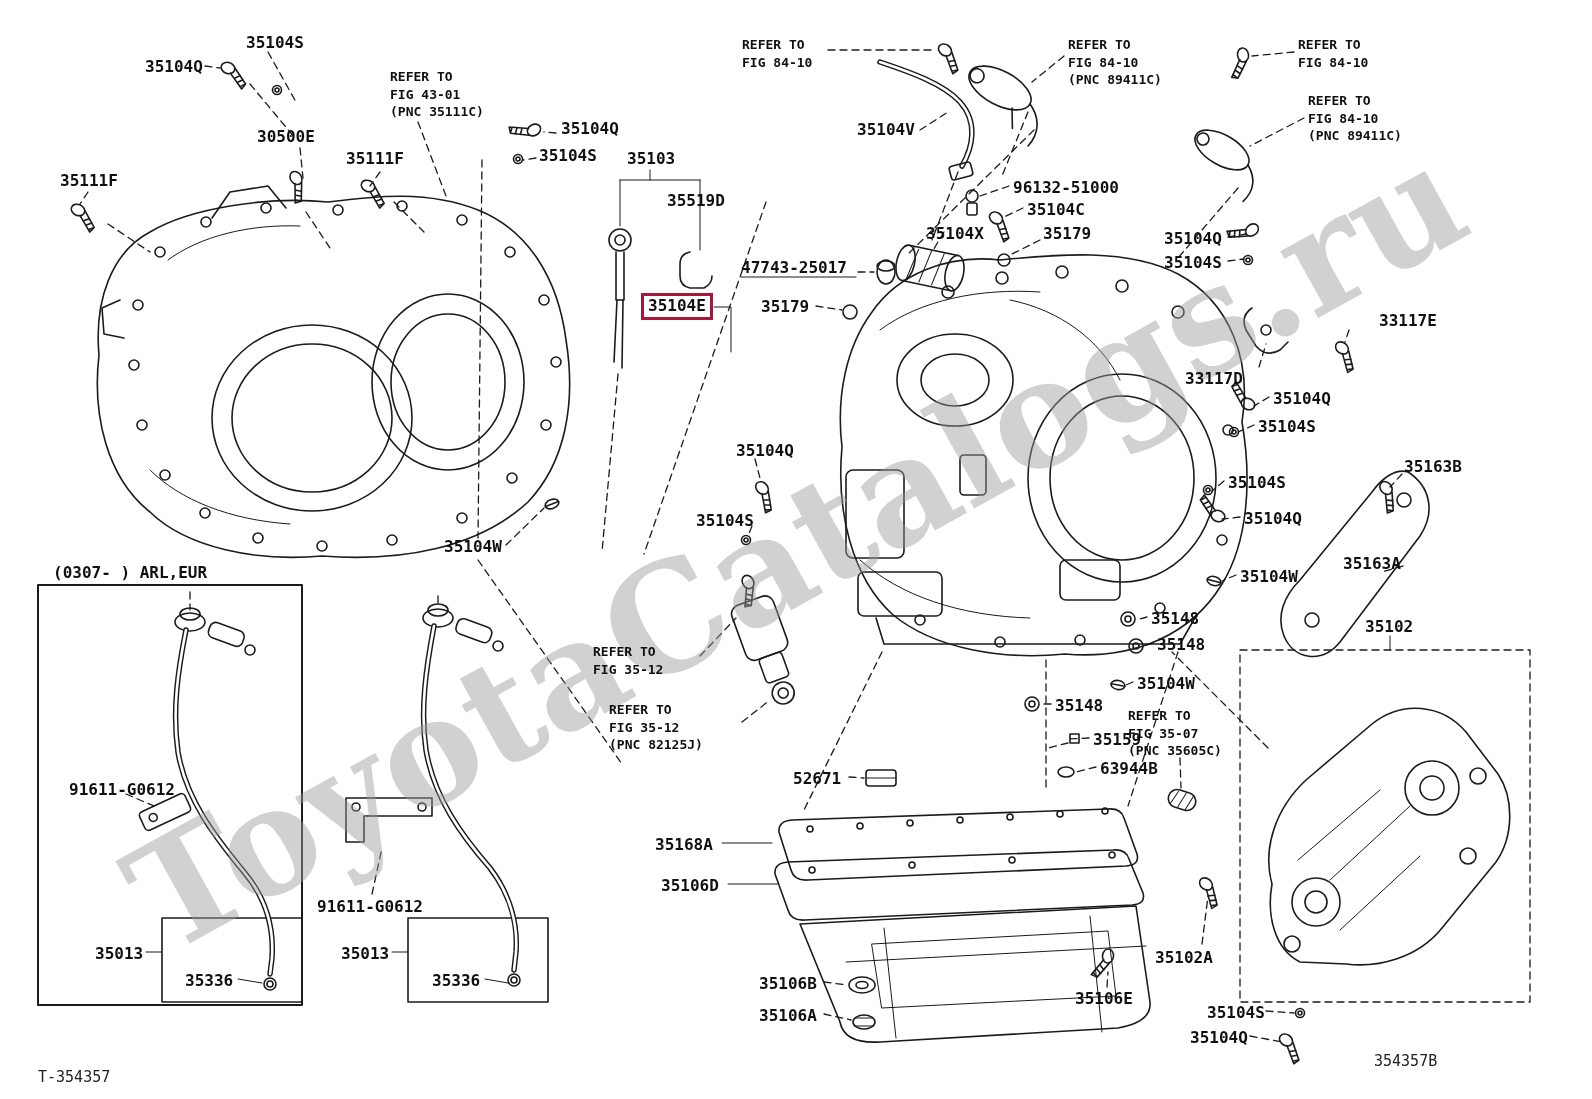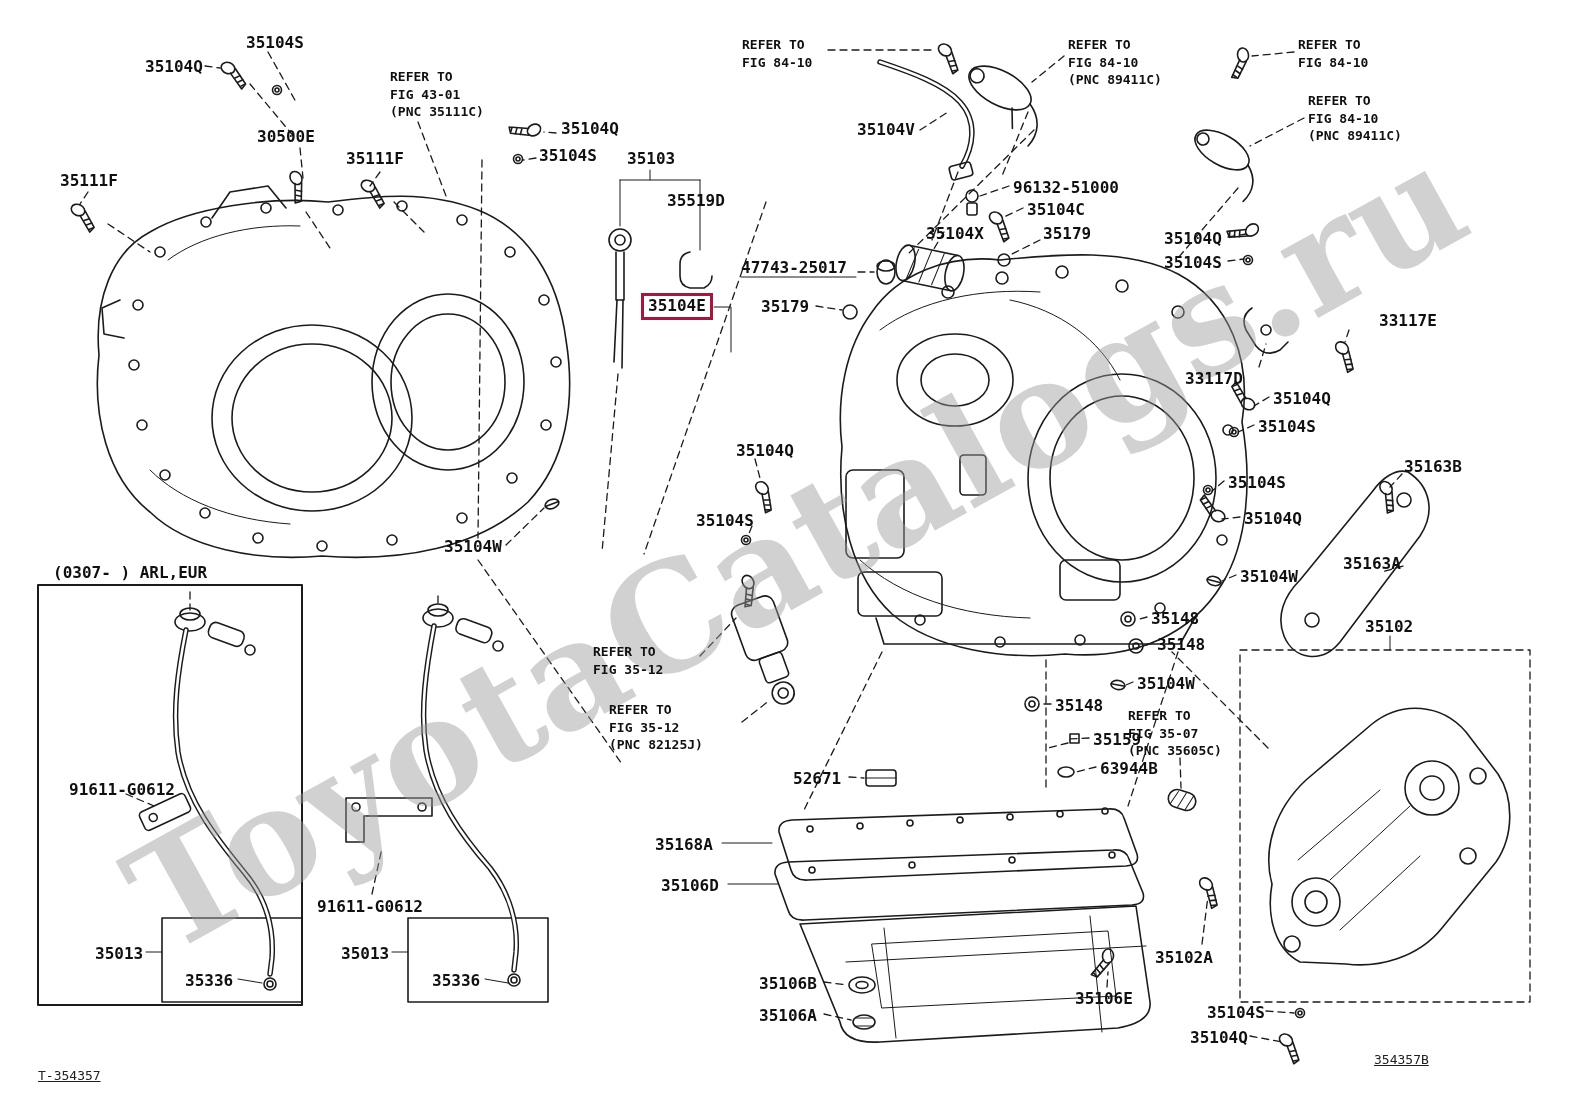--- a/index.html
+++ b/index.html
@@ -15,21 +15,21 @@
   .art .box  { stroke-width:2; }
   .art .tube { stroke-width:5.5; }
   .art .core { stroke:#ffffff; stroke-width:2.6; }
 
   .label {
     position:absolute; color:#101010; font-weight:bold; font-size:16px;
     line-height:1.3; white-space:pre-line; z-index:3;
   }
   .label.note { font-size:13px; line-height:1.35; }
   .label.hl   { border:3px solid var(--hl,#a6173c); padding:0 4px; background:rgba(255,255,255,.65); }
-  .label.meta { font-weight:normal; font-size:13px; color:#222;text-decoration:underline; }
+  .label.meta { font-weight:normal; font-size:15px; color:#222; }
 
   .watermark {
     position:absolute; left:796px; top:548px; z-index:2;
     transform:translate(-50%,-50%) rotate(-29deg);
     font-family:"DejaVu Serif","Liberation Serif",serif;
     font-size:148px; font-weight:bold; white-space:nowrap;
     color:#9a9a9a; opacity:0.45; pointer-events:none;
   }
 </style>
 </head>

